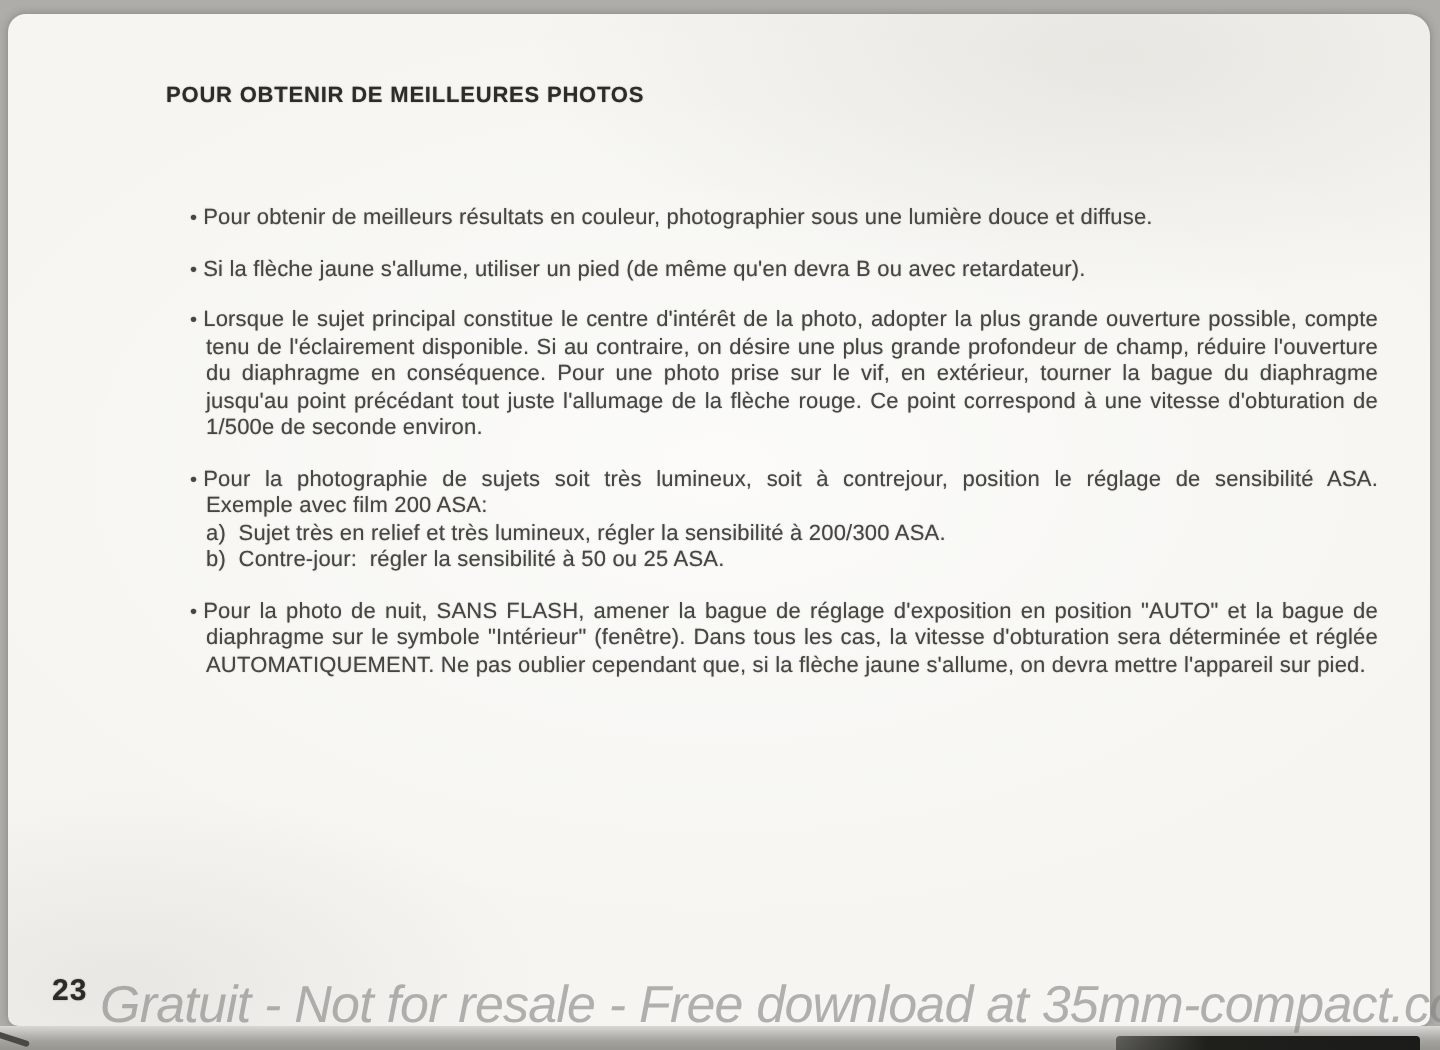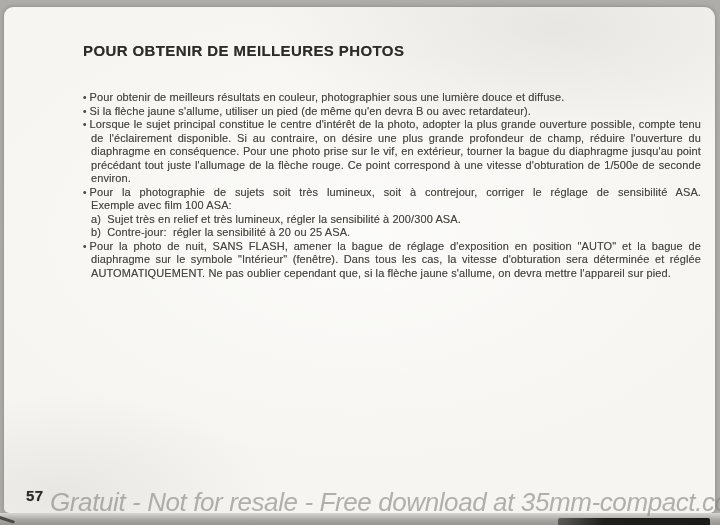--- a/index.html
+++ b/index.html
@@ -22,37 +22,37 @@
       radial-gradient(ellipse 520px 300px at 50% 45%, rgba(255,255,255,0.6), rgba(0,0,0,0) 80%),
       #f6f5f1;
     border-radius: 9px 11px 5px 5px;
     box-shadow: 0 0 4px rgba(80,79,76,0.45);
   }
 
   .doc-title {
     position: absolute;
     left: 79px; top: 35px;
     margin: 0;
-    font-size: 15px;
+    font-size: 11px;
     font-weight: bold;
     letter-spacing: 0.4px;
     color: #2e2c28;
     text-shadow: 0 0 0.6px rgba(46,44,40,0.55);
   }
 
   .doc-body {
     position: absolute;
     left: 79px; right: 14px; top: 84px;
     font-size: 11px;
     line-height: 13.5px;
     letter-spacing: 0.1px;
     color: #474540;
     text-shadow: 0 0 0.6px rgba(71,69,64,0.5);
   }
-  .para { margin: 0; padding-left: 8px; text-align: justify; }
+  .para { margin: 12px; padding-left: 8px; text-align: justify; }
   .para.simple { text-indent: -8px; }
   .firstline { text-indent: -8px; text-align: justify; text-align-last: justify; }
   .subline { text-indent: 0; text-align: justify; }
   .subline.noj { text-align: left; text-align-last: left; }
   .pre { white-space: pre-wrap; }
   .bullet-glyph { display: inline; padding-right: 3px; font-size: 10px; }
 
   .page-number {
     position: absolute;
     left: 26px; top: 487px;
@@ -109,33 +109,33 @@
 
     <div class="doc-body">
 
       <p class="para simple"><span class="bullet-glyph">•</span><span>Pour obtenir de meilleurs résultats en couleur, photographier sous une lumière douce et diffuse.</span></p>
 
       <p class="para simple"><span class="bullet-glyph">•</span><span>Si la flèche jaune s'allume, utiliser un pied (de même qu'en devra B ou avec retardateur).</span></p>
 
       <p class="para simple"><span class="bullet-glyph">•</span><span>Lorsque le sujet principal constitue le centre d'intérêt de la photo, adopter la plus grande ouverture possible, compte tenu de l'éclairement disponible. Si au contraire, on désire une plus grande profondeur de champ, réduire l'ouverture du diaphragme en conséquence. Pour une photo prise sur le vif, en extérieur, tourner la bague du diaphragme jusqu'au point précédant tout juste l'allumage de la flèche rouge. Ce point correspond à une vitesse d'obturation de 1/500e de seconde environ.</span></p>
 
       <div class="para">
-        <div class="firstline"><span class="bullet-glyph">•</span><span>Pour la photographie de sujets soit très lumineux, soit à contrejour, corriger le réglage de sensibilité ASA.</span></div>
-        <div class="subline noj">Exemple avec film 100 ASA:</div>
+        <div class="firstline"><span class="bullet-glyph">•</span><span>Pour la photographie de sujets soit très lumineux, soit à contrejour, position le réglage de sensibilité ASA.</span></div>
+        <div class="subline noj">Exemple avec film 200 ASA:</div>
         <div class="subline noj pre">a)  Sujet très en relief et très lumineux, régler la sensibilité à 200/300 ASA.</div>
-        <div class="subline noj pre">b)  Contre-jour:  régler la sensibilité à 20 ou 25 ASA.</div>
+        <div class="subline noj pre">b)  Contre-jour:  régler la sensibilité à 50 ou 25 ASA.</div>
       </div>
 
       <p class="para simple"><span class="bullet-glyph">•</span><span>Pour la photo de nuit, SANS FLASH, amener la bague de réglage d'exposition en position "AUTO" et la bague de diaphragme sur le symbole "Intérieur" (fenêtre). Dans tous les cas, la vitesse d'obturation sera déterminée et réglée AUTOMATIQUEMENT. Ne pas oublier cependant que, si la flèche jaune s'allume, on devra mettre l'appareil sur pied.</span></p>
 
     </div>
 
   </div>
 
-  <div class="page-number">57</div>
+  <div class="page-number">23</div>
 
   <div class="watermark">Gratuit - Not for resale - Free download at 35mm-compact.com</div>
 
   <div class="edge-bottom"></div>
   <div class="dark-corner"></div>
   <div class="dark-mark"></div>
 
 </div>
 
 </body></html>

